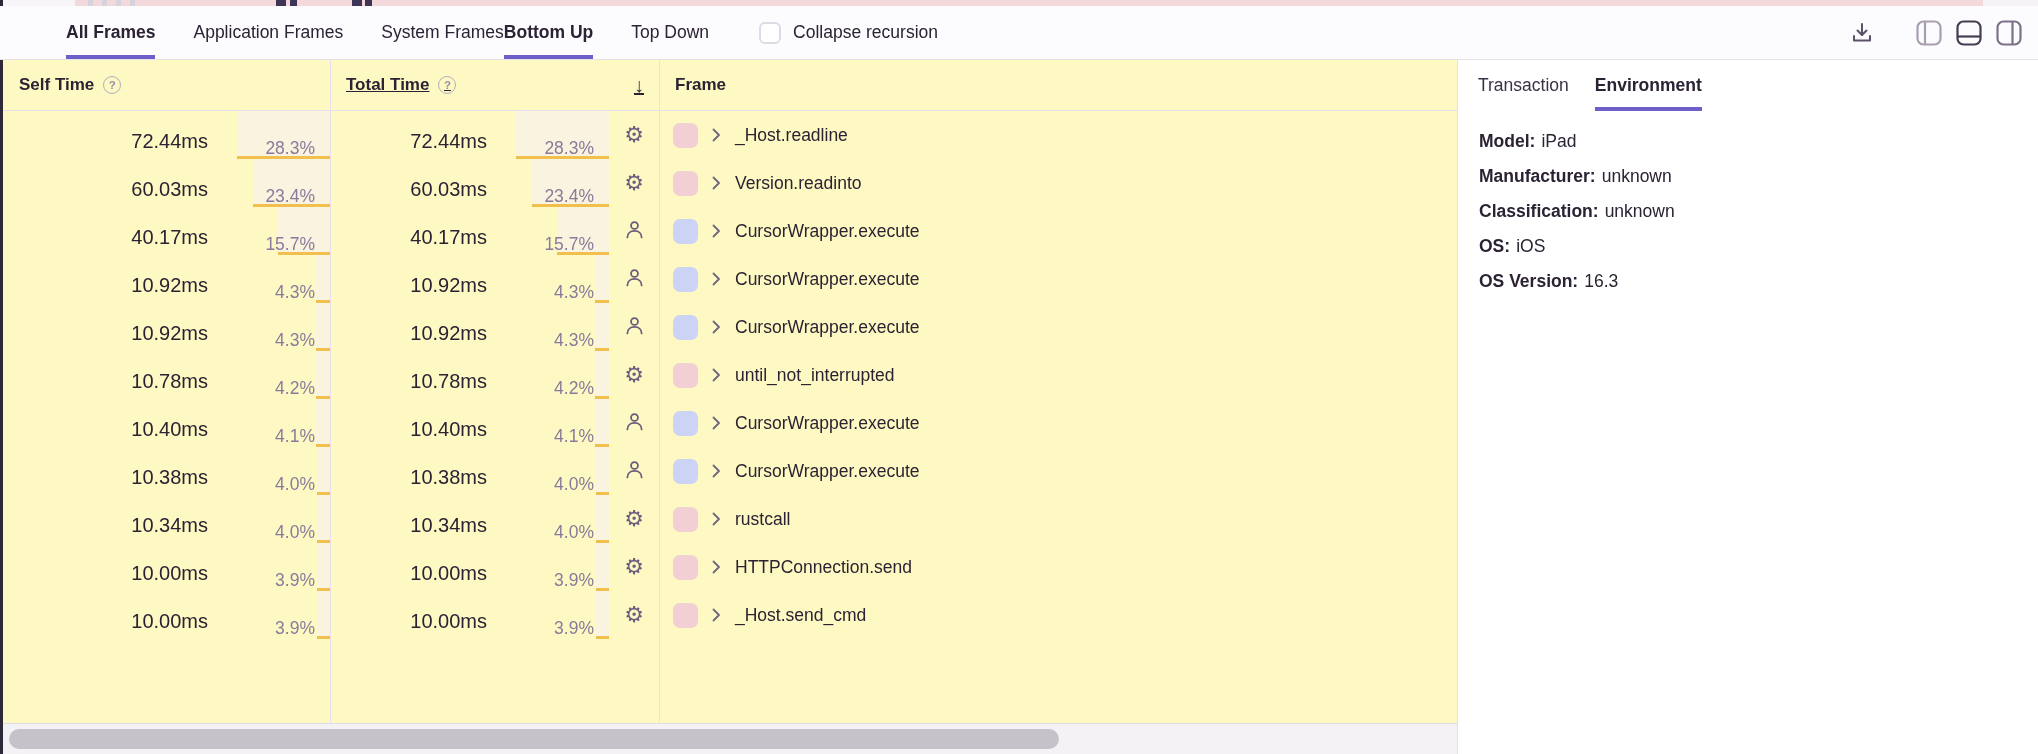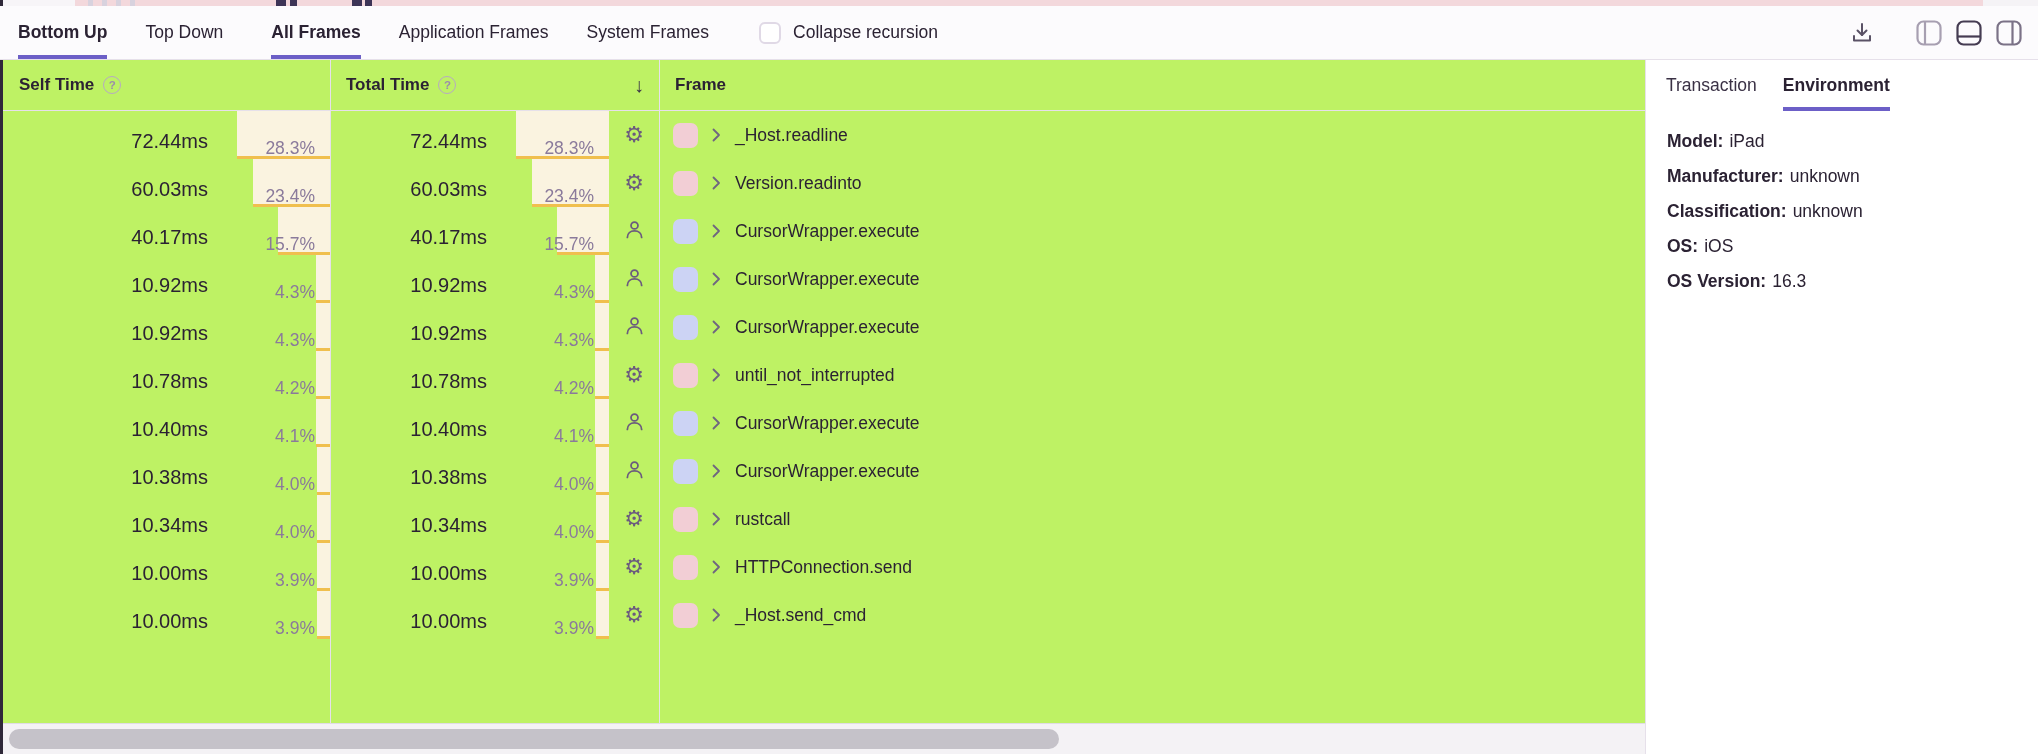--- a/index.html
+++ b/index.html
@@ -28,31 +28,31 @@
   .collapse{ margin-left:50px; display:flex; align-items:center; gap:12px; }
   .checkbox{ width:22px; height:22px; border:2px solid #e0d9e6; border-radius:6px; background:#fff; }
   .collapse span{ font-size:17.5px; }
   .actions{ margin-left:auto; display:flex; align-items:center; gap:14px; padding-right:16px; }
   .actions .icn{ display:flex; align-items:center; justify-content:center; cursor:pointer; }
   .actions .icn.dl{ margin-right:28px; }
 
   
   .main{ display:flex; height:694px; }
   .table-section{
-    width:1646px; border-left:3px solid #2f2839; border-right:1px solid #e6e0ea;
-    display:flex; flex-direction:column; background:#bef264;
+    width:1458px; border-left:3px solid #2f2839; border-right:1px solid #e6e0ea;
+    display:flex; flex-direction:column; background:#fef9c3;
   }
   .grid{ flex:1; position:relative; overflow:hidden; }
   .vline{ position:absolute; top:0; bottom:0; width:1px; background:#e6e0ea; }
   .vline.v1{ left:327px; } .vline.v2{ left:656px; }
 
   .thead{ height:51px; border-bottom:1px solid #e6e0ea; display:flex; align-items:center;
           font-weight:600; font-size:17px; position:relative; z-index:1; }
   .th1{ width:327px; padding-left:16px; display:flex; align-items:center; gap:9px; }
-  .th2{ width:329px; padding-left:16px; display:flex; align-items:center; gap:9px; }
+  .th2{ width:329px; padding-left:16px; display:flex; align-items:center; gap:9px;text-decoration:underline; }
   .sort{ margin-left:auto; padding-right:15px; font-weight:400; font-size:20px; color:#3c3348; }
   .sort::before{ content:"\2193"; }
   .th3{ flex:1; padding-left:16px; }
   .help{ width:18px; height:18px; border:1.5px solid #b7aac2; border-radius:50%;
          color:#9b8cab; font-size:11.5px; font-weight:700;
          display:flex; align-items:center; justify-content:center; }
   .help::before{ content:"?"; }
 
   .row{ display:flex; height:48px; cursor:pointer; }
   .c1{ width:327px; display:flex; align-items:center; justify-content:flex-end; }
@@ -101,37 +101,37 @@
       <i style="left: 102px; width: 5px; background: rgb(216, 210, 222);"></i>
       <i style="left: 116px; width: 5px; background: rgb(216, 210, 222);"></i>
       <i style="left: 130px; width: 5px; background: rgb(216, 210, 222);"></i>
       <i style="left: 276px; width: 10px; background: rgb(61, 52, 86);"></i>
       <i style="left: 290px; width: 7px; background: rgb(61, 52, 86);"></i>
       <i style="left: 352px; width: 10px; background: rgb(61, 52, 86);"></i>
       <i style="left: 365px; width: 7px; background: rgb(61, 52, 86);"></i>
     </div>
 
   <div class="tabbar">
+    <div class="tabgroup filters" id="filter-tabs">
+        <div class="tab active">
+          <span>All Frames</span>
+        </div>
+        <div class="tab">
+          <span>Application Frames</span>
+        </div>
+        <div class="tab">
+          <span>System Frames</span>
+        </div>
+      </div>
     <div class="tabgroup" id="view-tabs">
         <div class="tab active">
           <span>Bottom Up</span>
         </div>
         <div class="tab">
           <span>Top Down</span>
-        </div>
-      </div>
-    <div class="tabgroup filters" id="filter-tabs">
-        <div class="tab active">
-          <span>All Frames</span>
-        </div>
-        <div class="tab">
-          <span>Application Frames</span>
-        </div>
-        <div class="tab">
-          <span>System Frames</span>
         </div>
       </div>
     <div class="collapse">
       <div class="checkbox"></div>
       <span>Collapse recursion</span>
     </div>
     <div class="actions">
       <span class="icn dl">
         <svg width="24" height="24" viewBox="0 0 24 24" fill="none" stroke="#5a5266" stroke-width="2" stroke-linecap="round" stroke-linejoin="round">
           <path d="M12 3v11"></path>

